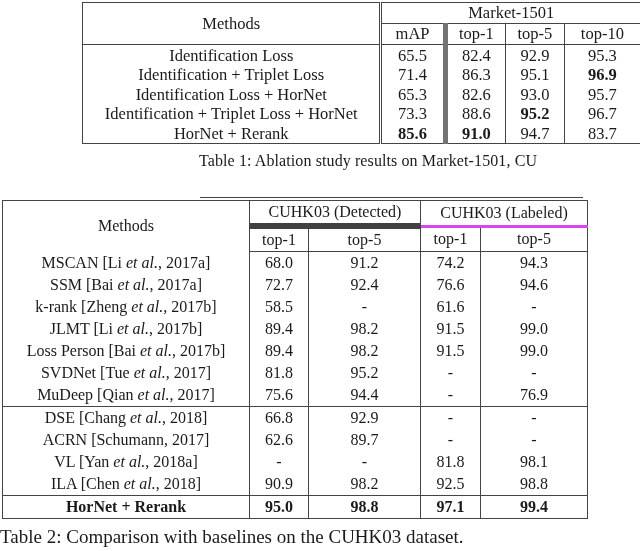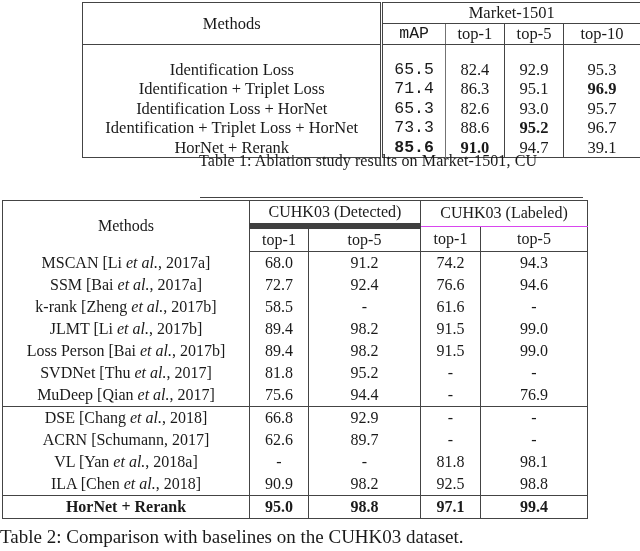--- a/index.html
+++ b/index.html
@@ -14,35 +14,35 @@
   i { font-style: italic; }
 
   
   #t1 { left: 82px; top: 2px; font-size: 16.5px; border-top: 1.5px solid #444; border-bottom: 1.5px solid #444; border-left: 1.5px solid #444; }
   #t1 td { height: 19.5px; line-height: 19.5px; }
   #t1 .meth { width: 303px; border-right: 3px double #444; }
   #t1 .hdr-top td { height: 20px; }
   #t1 .grp { border-bottom: 1px solid #444; }
   #t1 .sub td.c { border-bottom: 1.5px solid #444; }
   #t1 .sub { border-bottom: 1.5px solid #444; }
-  #t1 .c1 { width: 64px; border-right: 1px solid #737373; font-family: Liberation Mono, monospace; }
+  #t1 .c1 { width: 64px; border-right: 5px solid #737373; }
   #t1 .c2 { width: 61px; border-right: 1px solid #444; }
   #t1 .c3 { width: 61px; border-right: 1px solid #444; }
   #t1 .c4 { width: 80px; }
-  #t1 .first td { padding-top: 15px; }
+  #t1 .first td { padding-top: 1px; }
 
   .cap1 { position: absolute; left: 199px; top: 152px; font-size: 16px; white-space: nowrap; letter-spacing: 0.1px; }
   .rule { position: absolute; left: 200px; top: 197px; width: 383px; height: 0; border-top: 1px solid #444; }
 
   
   #t2 { left: 2px; top: 200px; font-size: 16px; border: 1.5px solid #444; }
   #t2 td { height: 22px; line-height: 22px; }
   #t2 .meth { width: 246px; border-right: 1px solid #444; }
   #t2 .g1 { border-right: 1px solid #444; border-bottom: 6px solid #404040; }
-  #t2 .g2 { border-bottom: 1px solid #d946ef; }
+  #t2 .g2 { border-bottom: 3px solid #d946ef; }
   #t2 .hrow2 td { border-bottom: 1.5px solid #444; }
   #t2 .d1 { width: 58px; border-right: 1px solid #444; }
   #t2 .d5 { width: 111px; border-right: 1px solid #444; }
   #t2 .l1 { width: 59px; border-right: 1px solid #444; }
   #t2 .l5 { width: 106px; }
   #t2 tr.sep td { border-top: 1.5px solid #444; }
   #t2 tr.final td { border-top: 1.5px solid #444; }
 
   .cap2 { position: absolute; left: 0px; top: 526px; font-size: 19px; white-space: nowrap; }
 </style>
@@ -87,21 +87,21 @@
     <td class="c1">73.3</td>
     <td class="c2">88.6</td>
     <td class="c3 b">95.2</td>
     <td class="c4">96.7</td>
   </tr>
   <tr>
     <td class="meth">HorNet + Rerank</td>
     <td class="c1 b">85.6</td>
     <td class="c2 b">91.0</td>
     <td class="c3">94.7</td>
-    <td class="c4">39.1</td>
+    <td class="c4">83.7</td>
   </tr>
 </tbody>
   </table>
 
 <div class="cap1">Table 1: Ablation study results on Market-1501, CU</div>
 <div class="rule"></div>
 
 <table id="t2">
   <tbody>
       <tr>
@@ -145,21 +145,21 @@
     <td class="l5">99.0</td>
   </tr>
   <tr>
     <td class="meth"><span>Loss Person [Bai </span><i>et al.</i><span>, 2017b]</span></td>
     <td class="d1">89.4</td>
     <td class="d5">98.2</td>
     <td class="l1">91.5</td>
     <td class="l5">99.0</td>
   </tr>
   <tr>
-    <td class="meth"><span>SVDNet [Thu </span><i>et al.</i><span>, 2017]</span></td>
+    <td class="meth"><span>SVDNet [Tue </span><i>et al.</i><span>, 2017]</span></td>
     <td class="d1">81.8</td>
     <td class="d5">95.2</td>
     <td class="l1">-</td>
     <td class="l5">-</td>
   </tr>
   <tr>
     <td class="meth"><span>MuDeep [Qian </span><i>et al.</i><span>, 2017]</span></td>
     <td class="d1">75.6</td>
     <td class="d5">94.4</td>
     <td class="l1">-</td>

